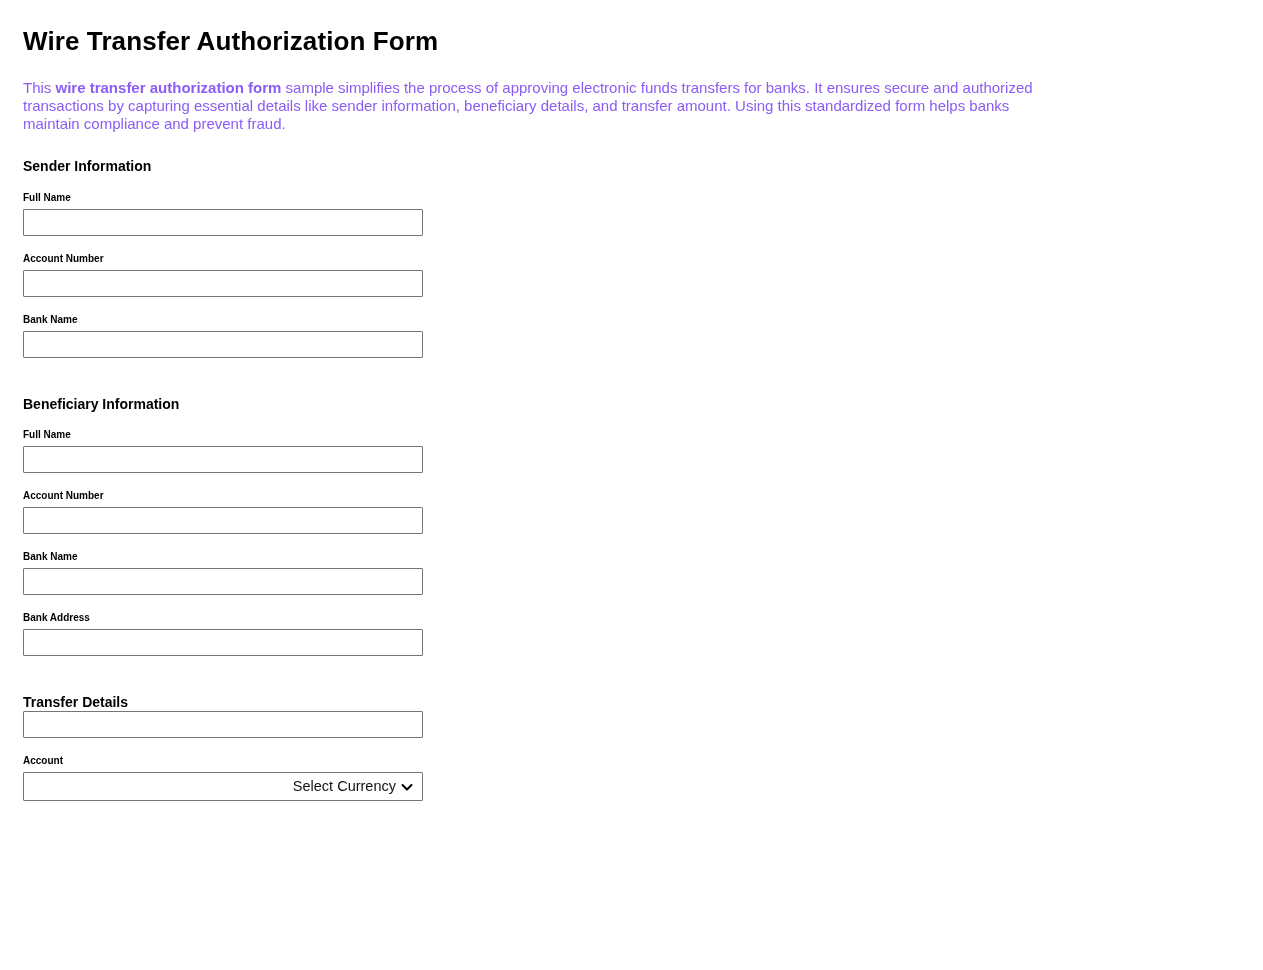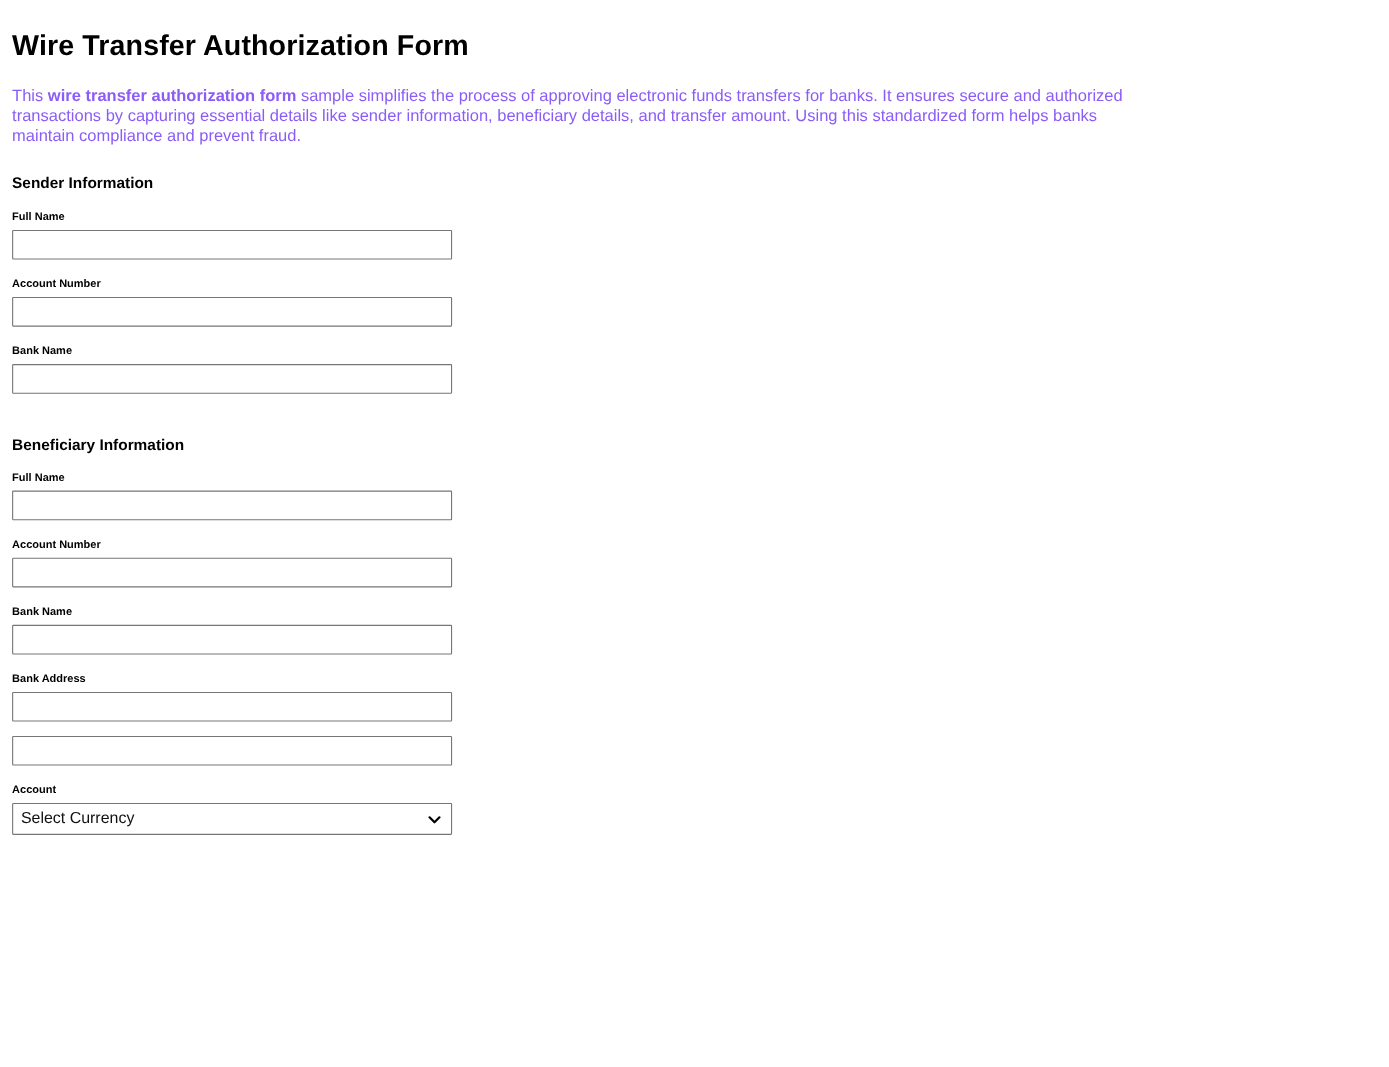--- a/index.html
+++ b/index.html
@@ -12,20 +12,21 @@
     height: 970px;
     overflow: hidden;
     font-family: "Liberation Sans", sans-serif;
     color: #000000;
     -webkit-font-smoothing: antialiased;
   }
   .page {
     padding: 0 8px;
     box-sizing: border-box;
     width: 1038px;
+    margin-left: 12px;
   }
   h1.form-title {
     font-size: 26px;
     font-weight: bold;
     line-height: 1.15;
     margin: 27px 0 0 3px;
     letter-spacing: 0.1px;
   }
   p.intro {
     font-size: 15px;
@@ -78,20 +79,21 @@
     border: 1px solid #767676;
     border-radius: 1px;
     background: #ffffff;
     font-family: "Liberation Sans", sans-serif;
     font-size: 14.5px;
     color: #111;
     padding: 3px 26px 3px 7px;
     line-height: 21px;
     white-space: nowrap;
     overflow: hidden;
+    text-align: right;
   }
   .chevron-down-icon {
     position: absolute;
     right: 10px;
     top: 50%;
     transform: translateY(-50%);
     width: 12px;
     height: 12px;
     pointer-events: none;
   }
@@ -136,20 +138,21 @@
     <label class="field-label">Bank Name</label>
     <input class="text-input" type="text" value="" style="">
   </div>
   <div class="field">
     <label class="field-label">Bank Address</label>
     <input class="text-input" type="text" value="" style="">
   </div>
 
   <div class="sec-gap"></div>
 
+  <h2 class="section-title">Transfer Details</h2>
   <div class="field">
     <input class="text-input" type="text" value="" style="">
   </div>
   <div class="field">
     <label class="field-label">Account</label>
     <div class="select-wrap">
       <div class="select-input">Select Currency</div>
       <span class="chevron-down-icon">
         <svg viewBox="0 0 12 12" width="12" height="12" aria-hidden="true">
           <path d="M1.5 4 L6 8.5 L10.5 4" fill="none" stroke="#000000" stroke-width="2" stroke-linecap="round" stroke-linejoin="round"></path>

